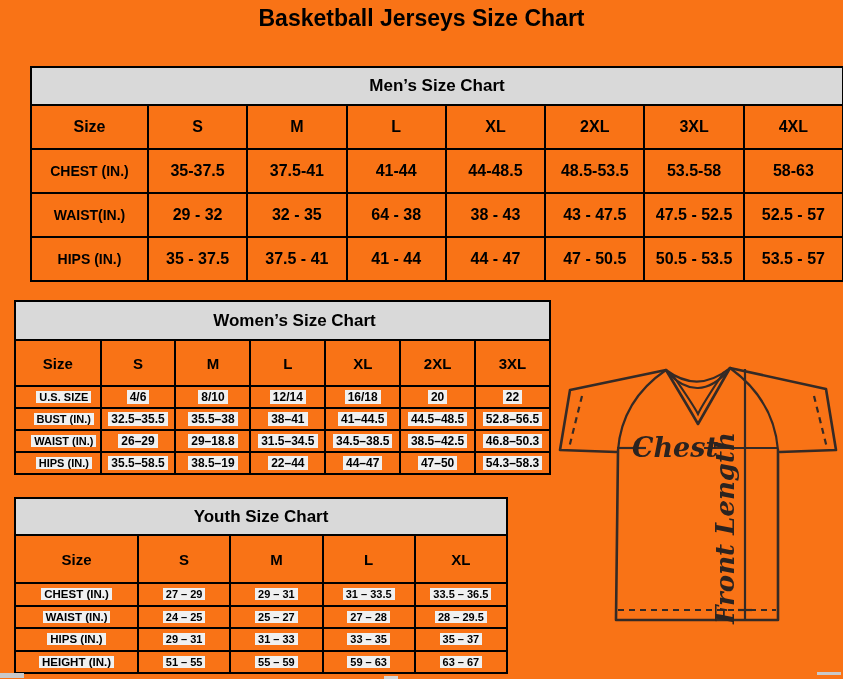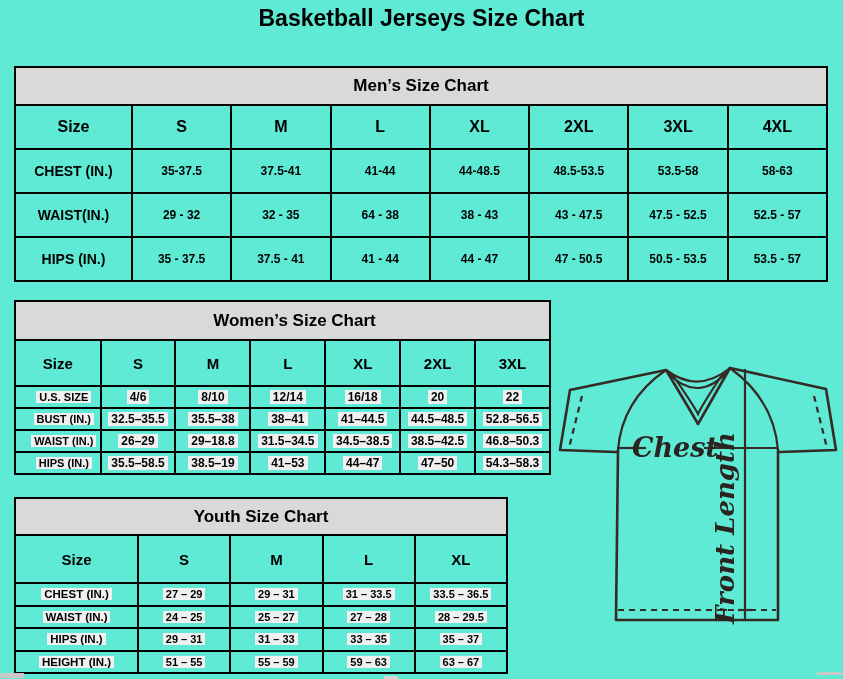--- a/index.html
+++ b/index.html
@@ -1,41 +1,41 @@
 <!DOCTYPE html>
 <html><head>
 <meta charset="utf-8">
 <style>
   html,body{margin:0;padding:0;background:#fff;}
   #stage{
-    position:relative;width:843px;height:679px;background:#5eead4;
+    position:relative;width:843px;height:679px;background:#f97316;
     font-family:"Liberation Sans",sans-serif;color:#000;overflow:hidden;
   }
   .page-title{
     position:absolute;left:0;top:5px;width:100%;text-align:center;
     font-size:23px;font-weight:bold;letter-spacing:0px;
   }
   .tbl-wrap{position:absolute;}
-  #mens-wrap{left:14px;top:66px;width:814px;}
+  #mens-wrap{left:30px;top:66px;width:814px;}
   #womens-wrap{left:14px;top:300px;width:537px;}
   #youth-wrap{left:14px;top:497px;width:494px;}
 
   table.sizes{border-collapse:collapse;width:100%;table-layout:fixed;}
   table.sizes td{
     border:2px solid #000;text-align:center;vertical-align:middle;
     font-weight:bold;padding:0;
   }
   td.tbl-title{background:#d9d9d9;font-size:17px;}
   .hl{background:#f0f0f0;padding:0 3px;}
 
   
   [data-table-id="mens"] col.c0{width:14.4%;}
   [data-table-id="mens"] td.tbl-title{height:36px;}
   [data-table-id="mens"] .hdr-row td{height:42px;font-size:16px;}
-  [data-table-id="mens"] .data-row td{height:42px;font-size:12px;}
+  [data-table-id="mens"] .data-row td{height:42px;font-size:16px;}
   [data-table-id="mens"] .data-row td.row-label{font-size:14px;}
   [data-table-id="mens"] .hl{background:transparent;padding:0;}
 
   
   [data-table-id="womens"] col.c0{width:16%;}
   [data-table-id="womens"] td.tbl-title{height:37px;padding-left:24px;}
   [data-table-id="womens"] .hdr-row td{height:44px;font-size:15px;}
   [data-table-id="womens"] .data-row td{height:20px;font-size:12px;}
   [data-table-id="womens"] .data-row td.row-label{font-size:11px;padding-left:12px;}
 
@@ -173,21 +173,21 @@
             <td class="val-cell"><span class="hl">29–18.8</span></td>
             <td class="val-cell"><span class="hl">31.5–34.5</span></td>
             <td class="val-cell"><span class="hl">34.5–38.5</span></td>
             <td class="val-cell"><span class="hl">38.5–42.5</span></td>
             <td class="val-cell"><span class="hl">46.8–50.3</span></td>
           </tr>
           <tr class="data-row">
             <td class="row-label"><span class="hl">HIPS (IN.)</span></td>
             <td class="val-cell"><span class="hl">35.5–58.5</span></td>
             <td class="val-cell"><span class="hl">38.5–19</span></td>
-            <td class="val-cell"><span class="hl">41–53</span></td>
+            <td class="val-cell"><span class="hl">22–44</span></td>
             <td class="val-cell"><span class="hl">44–47</span></td>
             <td class="val-cell"><span class="hl">47–50</span></td>
             <td class="val-cell"><span class="hl">54.3–58.3</span></td>
           </tr>
         </tbody>
       </table>
     </div>
   <div id="youth-wrap" class="tbl-wrap" data-table-id="youth">
       <table class="sizes">
         <colgroup>

